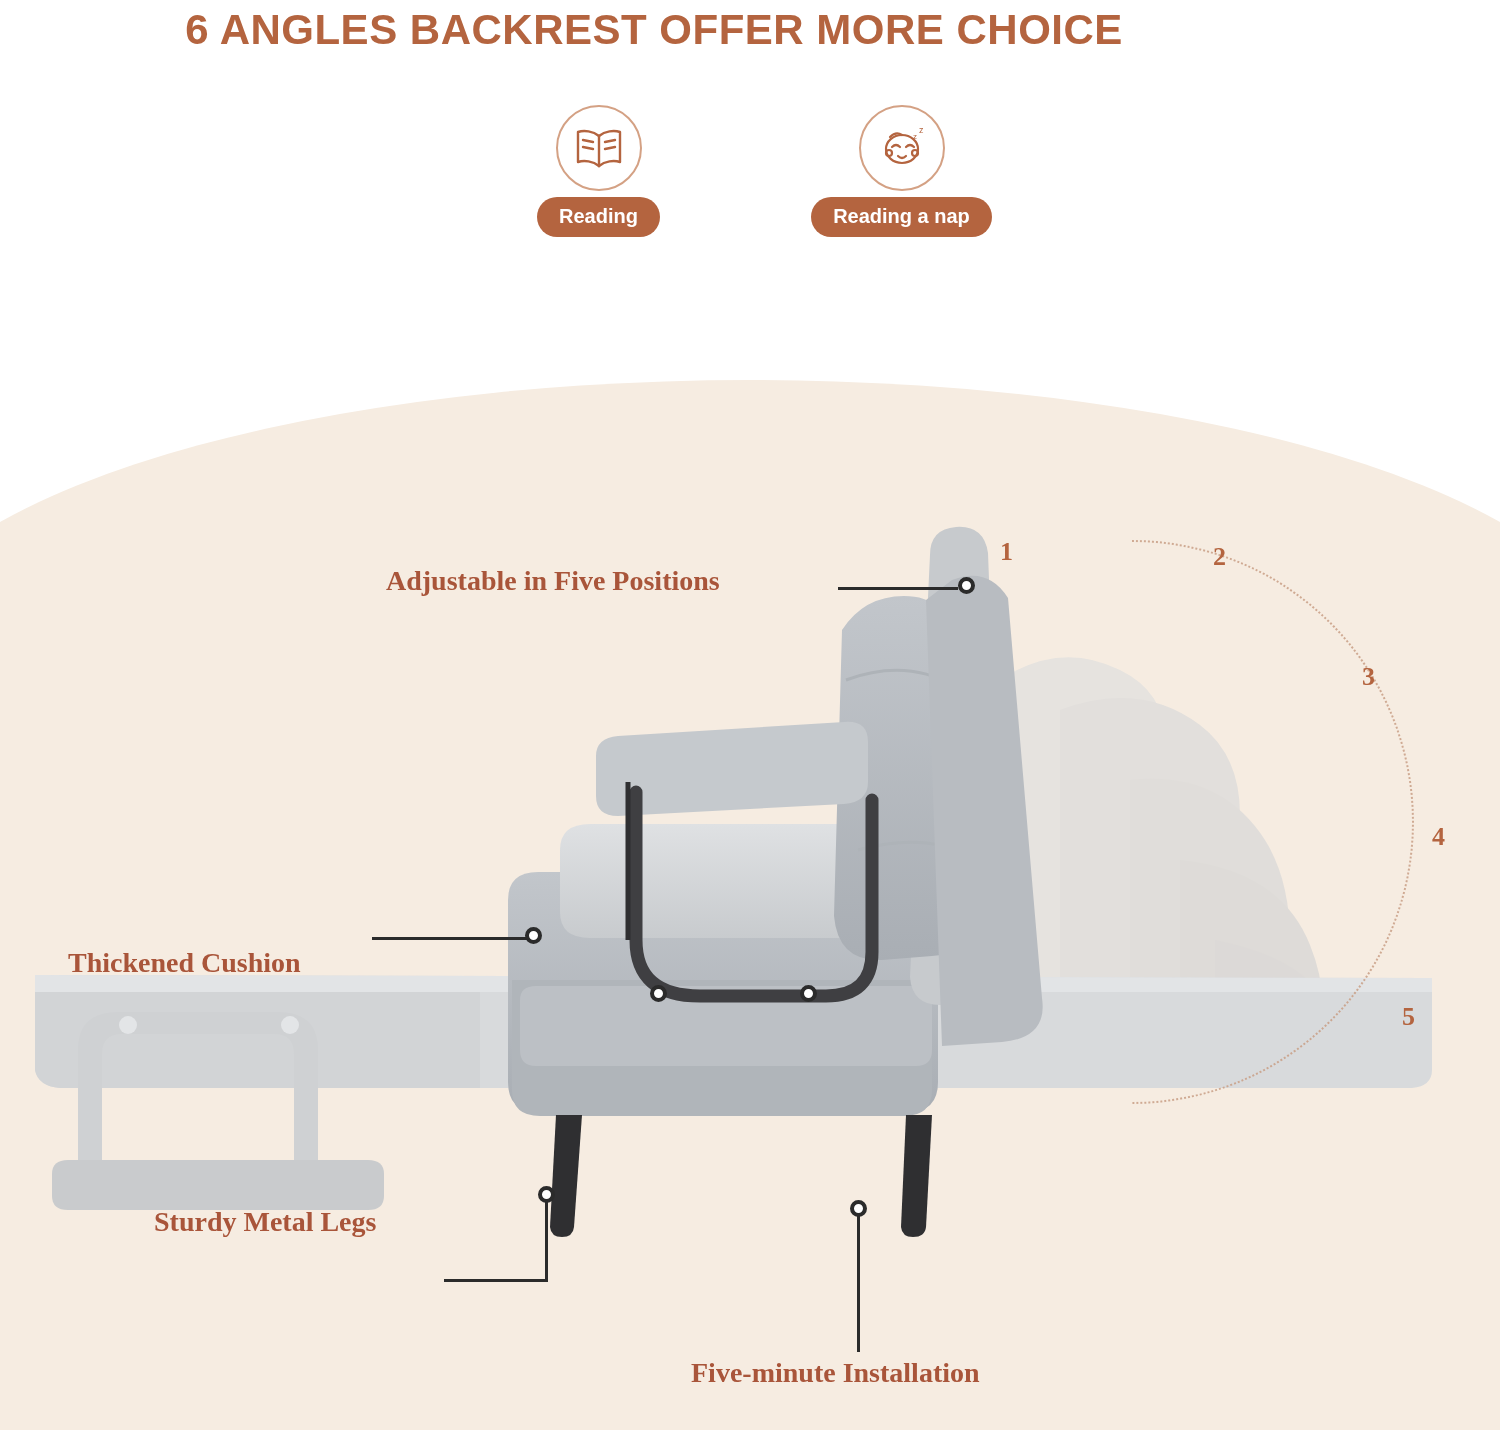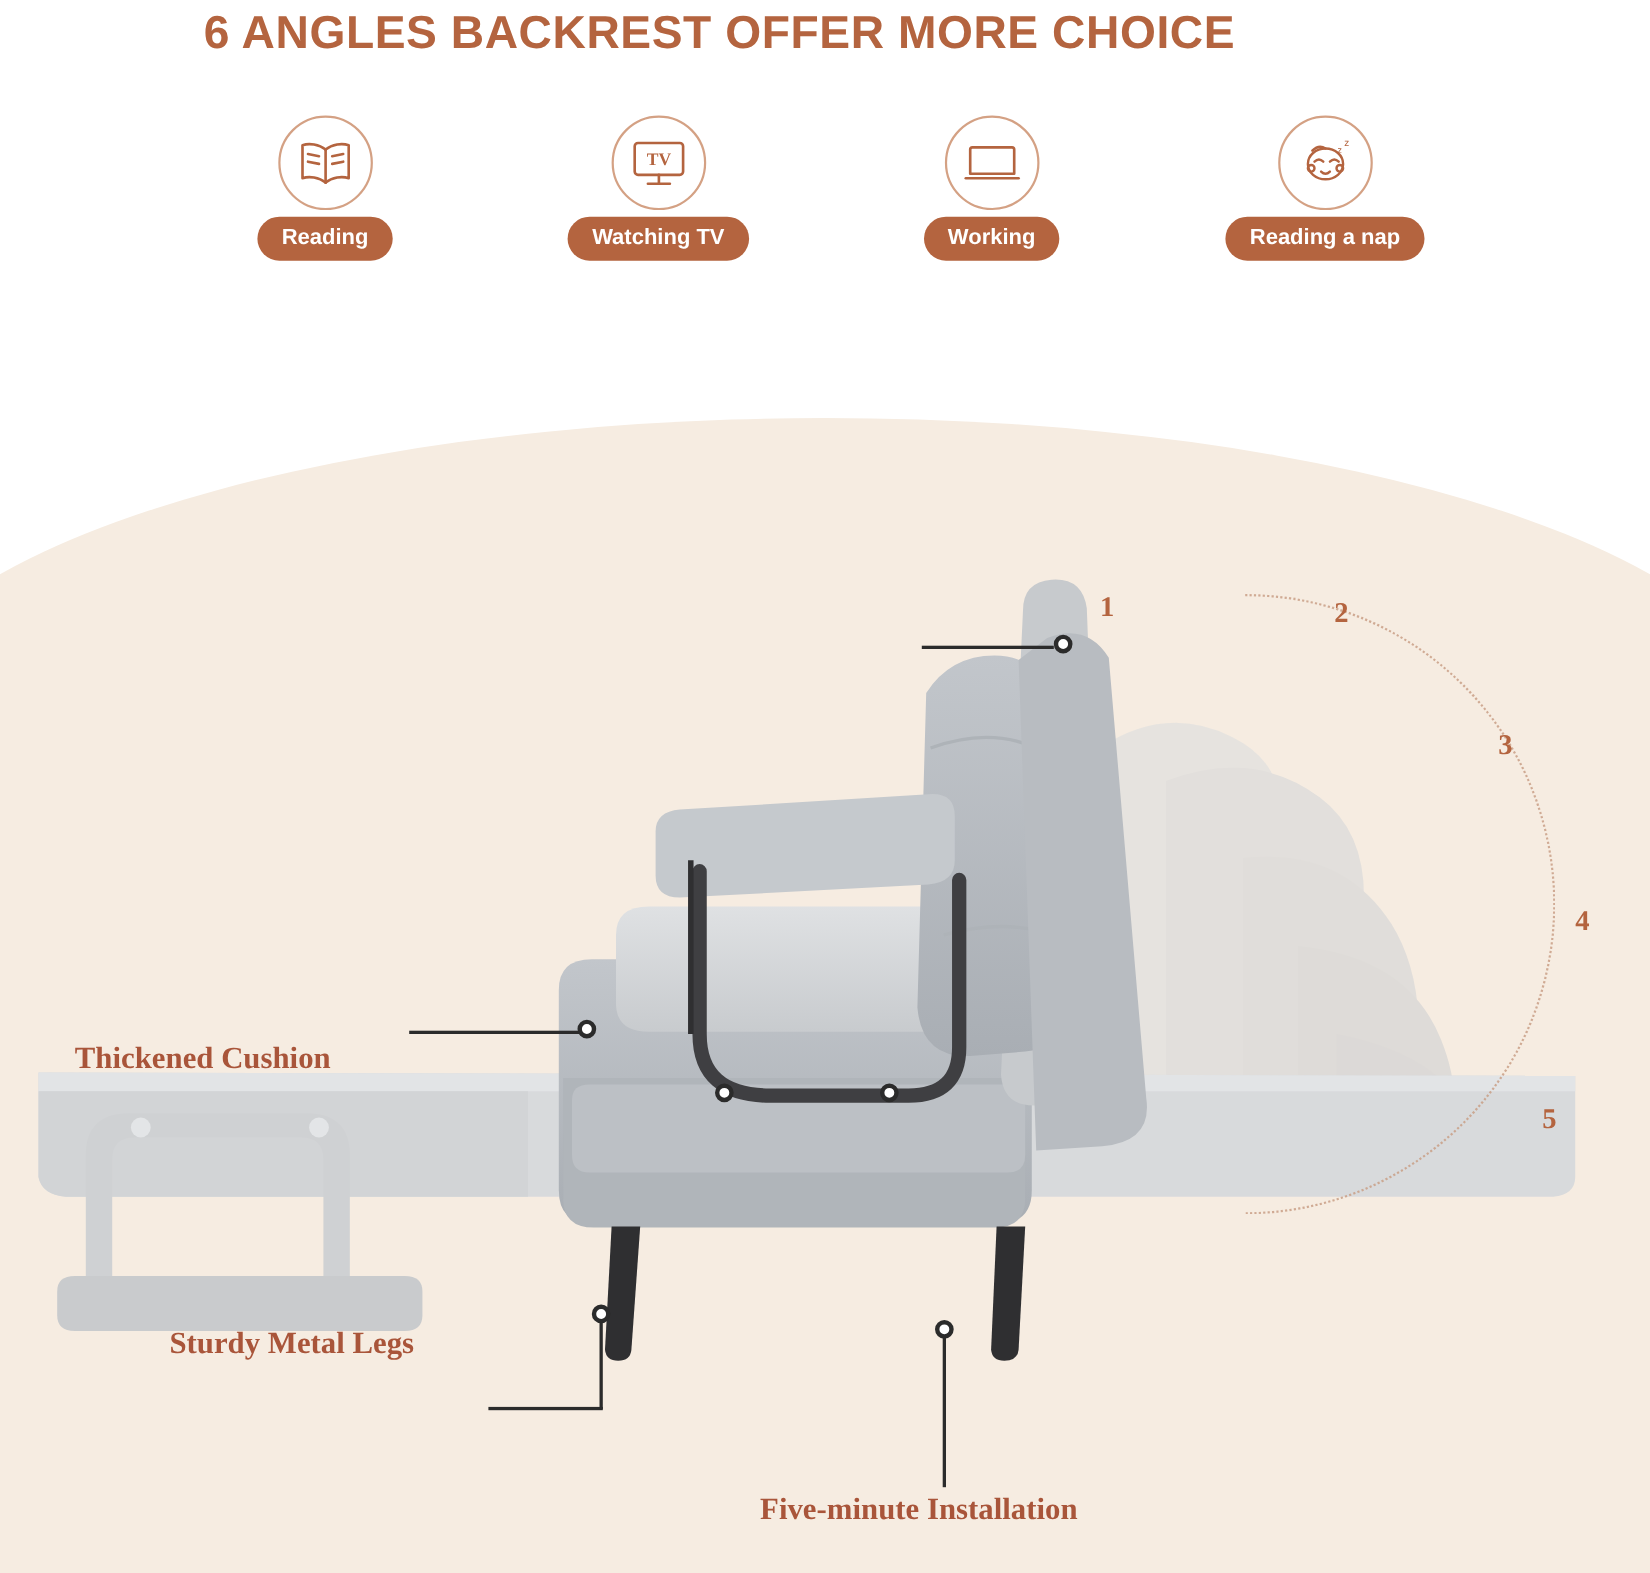--- a/index.html
+++ b/index.html
@@ -146,44 +146,21 @@
           <path d="M26 10 C20 5, 11 4, 5 6 L5 36 C11 34, 20 35, 26 40"></path>
           <path d="M26 10 C32 5, 41 4, 47 6 L47 36 C41 34, 32 35, 26 40"></path>
           <path d="M26 10 L26 40"></path>
           <path d="M10 14 L20 16 M10 21 L20 23 M32 16 L42 14 M32 23 L42 21"></path>
         </g>
       </svg>
     </div>
     <div class="feature-label">Reading</div>
   </div>
 
-  <div class="feature">
-    <div class="feature-circle">
-      <svg width="54" height="48" viewBox="0 0 54 48">
-        <g fill="none" stroke="#b4643f" stroke-width="2.4" stroke-linecap="round" stroke-linejoin="round">
-          <rect x="5" y="6" width="44" height="29" rx="3"></rect>
-          <path d="M27 35 L27 42 M17 43 L37 43"></path>
-          <text x="27" y="26" font-family="Liberation Serif, serif" font-size="16" font-weight="bold" fill="#b4643f" stroke="none" text-anchor="middle">TV</text>
-        </g>
-      </svg>
-    </div>
-    <div class="feature-label">Watching TV</div>
-  </div>
-
-  <div class="feature">
-    <div class="feature-circle">
-      <svg width="54" height="44" viewBox="0 0 54 44">
-        <g fill="none" stroke="#b4643f" stroke-width="2.4" stroke-linecap="round" stroke-linejoin="round">
-          <path d="M9 8 h36 a2 2 0 0 1 2 2 v22 h-40 v-22 a2 2 0 0 1 2 -2 z"></path>
-          <path d="M3 36 h48"></path>
-        </g>
-      </svg>
-    </div>
-    <div class="feature-label">Working</div>
-  </div>
+
 
   <div class="feature">
     <div class="feature-circle">
       <svg width="56" height="50" viewBox="0 0 56 50">
         <g fill="none" stroke="#b4643f" stroke-width="2.2" stroke-linecap="round" stroke-linejoin="round">
           <path d="M12 26 a16 14 0 1 1 32 0 a16 14 0 1 1 -32 0"></path>
           <path d="M18 24 q4 -4 8 0 M32 24 q4 -4 8 0"></path>
           <path d="M24 33 q4 4 8 0"></path>
           <circle cx="15" cy="30" r="3"></circle>
           <circle cx="41" cy="30" r="3"></circle>
@@ -261,20 +238,21 @@
   </svg>
 
   <div class="arc"></div>
 
   <div class="num" style="left:1000px; top:157px;">1</div>
   <div class="num" style="left:1213px; top:162px;">2</div>
   <div class="num" style="left:1362px; top:282px;">3</div>
   <div class="num" style="left:1432px; top:442px;">4</div>
   <div class="num" style="left:1402px; top:622px;">5</div>
 
+  <div class="label" style="left:386px; top:185px;">Adjustable in Five Positions</div>
   <div class="leader" style="left:838px; top:207px; width:120px; height:3px;"></div>
   <div class="dot" style="left:958px; top:197px;"></div>
 
   <div class="label" style="left:68px; top:567px;">Thickened Cushion</div>
   <div class="leader" style="left:372px; top:557px; width:160px; height:3px;"></div>
   <div class="dot" style="left:525px; top:547px;"></div>
 
   <div class="dot" style="left:650px; top:605px;"></div>
   <div class="dot" style="left:800px; top:605px;"></div>
 

